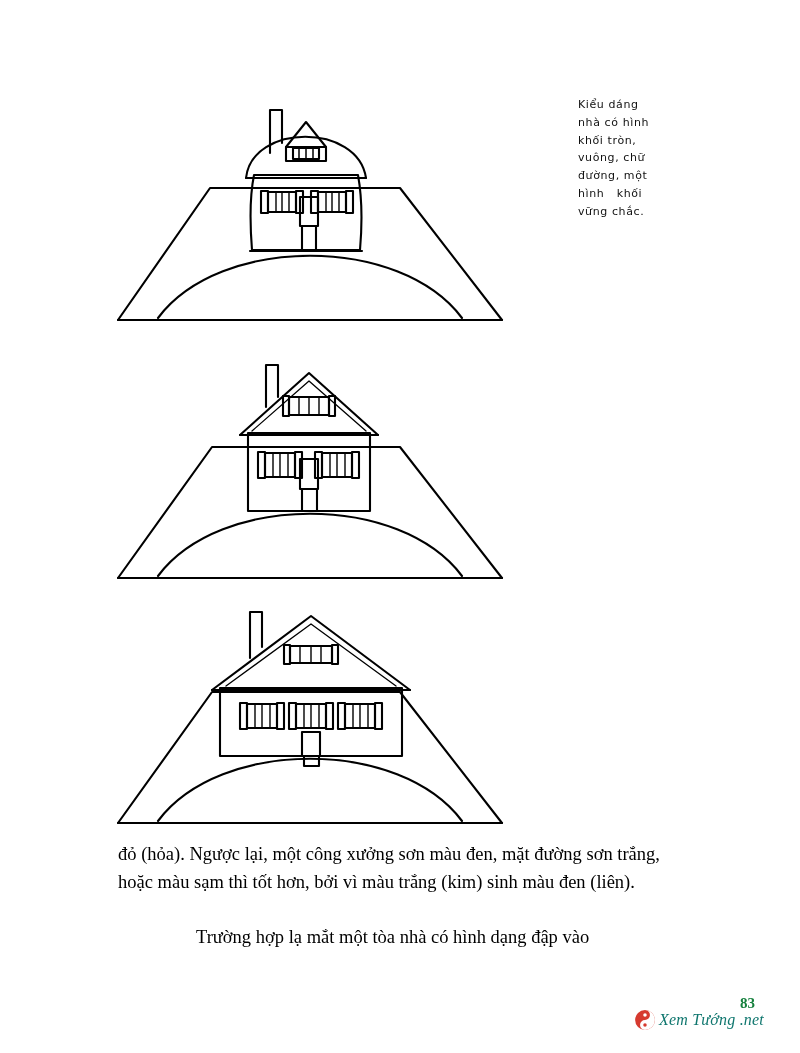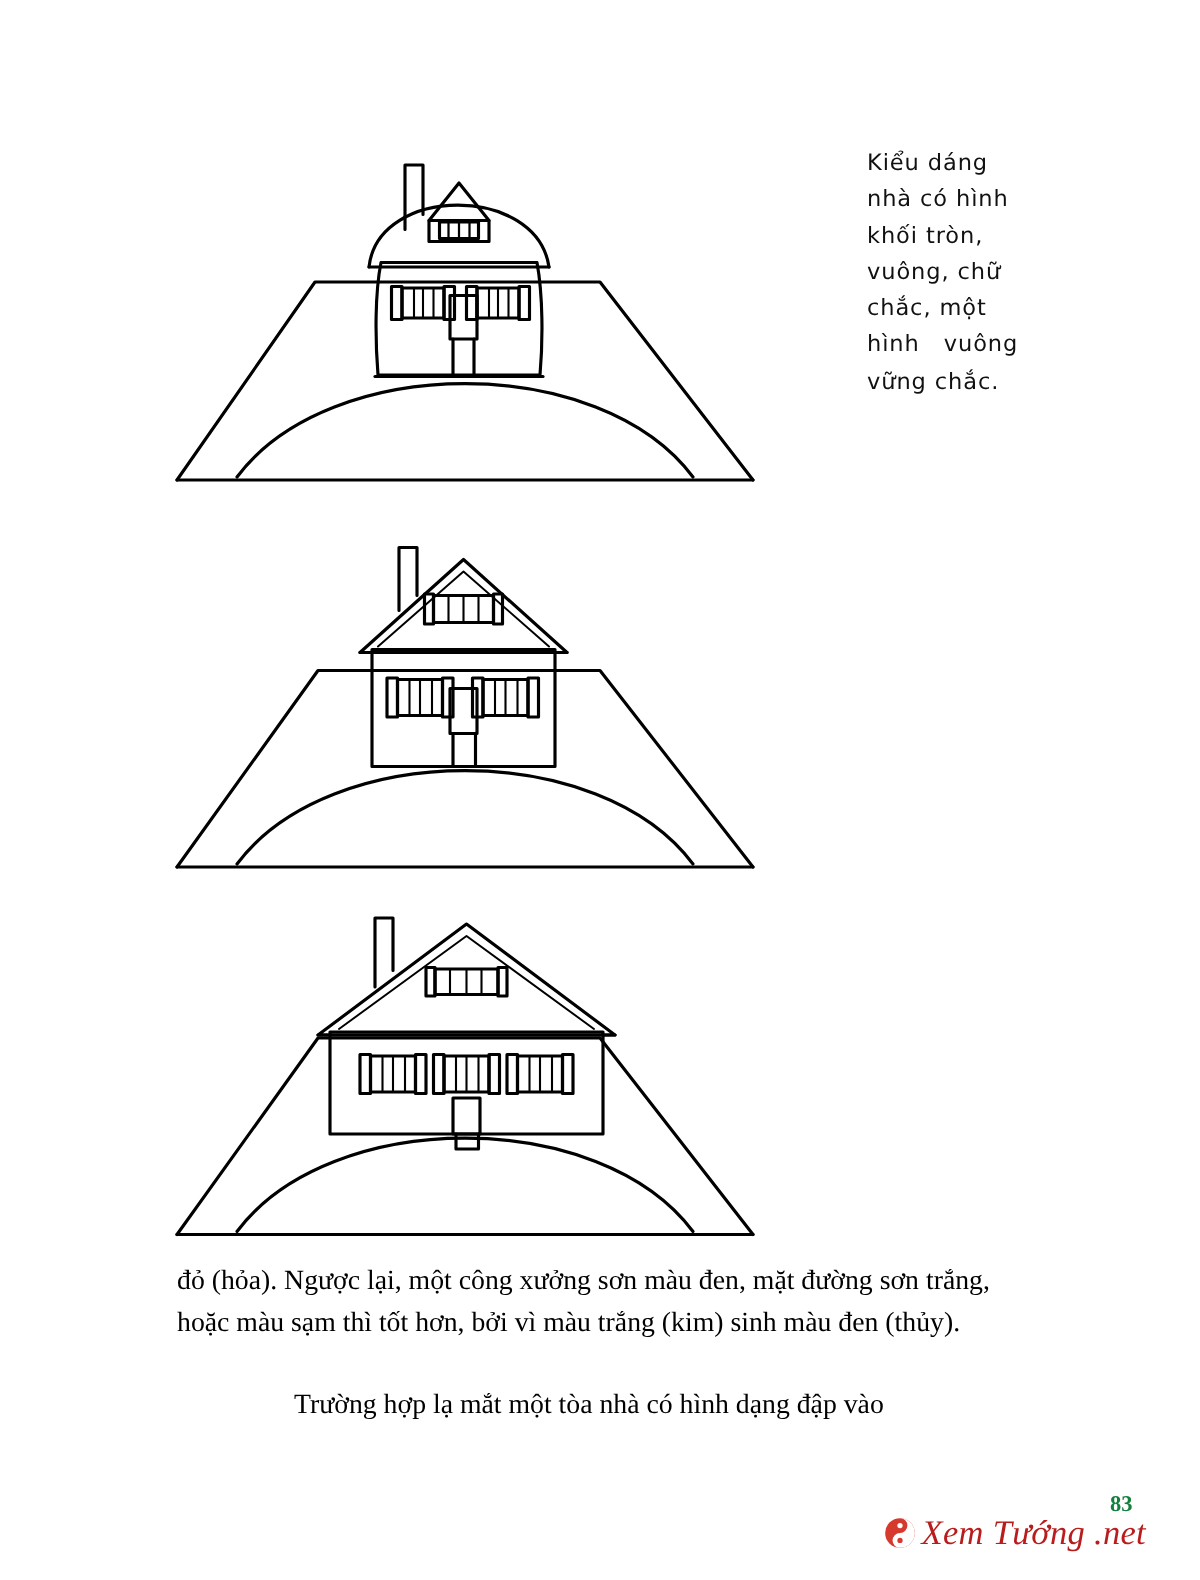--- a/index.html
+++ b/index.html
@@ -37,21 +37,21 @@
 
   .figure svg { display: block; width: 100%; height: 100%; }
 
   
   .side-caption {
     position: absolute;
     left: 578px;
     top: 96px;
     width: 150px;
     font-family: "DejaVu Sans", sans-serif;
-    font-size: 15px;
+    font-size: 11px;
     line-height: 1.62;
     letter-spacing: 0.6px;
     color: #111;
   }
   .side-caption .line {
     display: block;
     white-space: pre;
   }
 
   
@@ -86,22 +86,22 @@
     top: 1009px;
     display: flex;
     align-items: center;
     gap: 3px;
     color: #d63a2f;
   }
   .watermark .yy { display: block; }
   .watermark .wm-text {
     font-family: "Liberation Serif", serif;
     font-style: italic;
-    font-size: 23px;
-    color: #b91c1c;
+    font-size: 16px;
+    color: #0f766e;
     letter-spacing: 0.2px;
   }
 </style>
 </head>
 <body>
 
 <div class="page">
 
   <div class="figures">
 
@@ -220,27 +220,27 @@
       </svg>
     </div>
 
   </div>
 
   <div class="side-caption">
     <span class="line">Kiểu dáng</span>
     <span class="line">nhà có hình</span>
     <span class="line">khối tròn,</span>
     <span class="line">vuông, chữ</span>
-    <span class="line">chắc, một</span>
-    <span class="line">hình   vuông</span>
+    <span class="line">đường, một</span>
+    <span class="line">hình   khối</span>
     <span class="line">vững chắc.</span>
   </div>
 
   <div class="body-text">
-    <p class="para-1">đỏ (hỏa). Ngược lại, một công xưởng sơn màu đen, mặt đường sơn trắng, hoặc màu sạm thì tốt hơn, bởi vì màu trắng (kim) sinh màu đen (thủy).</p>
+    <p class="para-1">đỏ (hỏa). Ngược lại, một công xưởng sơn màu đen, mặt đường sơn trắng, hoặc màu sạm thì tốt hơn, bởi vì màu trắng (kim) sinh màu đen (liên).</p>
     <p class="para-2">Trường hợp lạ mắt một tòa nhà có hình dạng đập vào</p>
   </div>
 
   <div class="page-number">83</div>
 
   <div class="watermark">
     <svg class="yy" width="22" height="22" viewBox="0 0 40 40" xmlns="http://www.w3.org/2000/svg">
       <circle cx="20" cy="20" r="18" fill="#d63a2f"></circle>
       <path d="M20 2 a18 18 0 0 1 0 36 a9 9 0 0 1 0 -18 a9 9 0 0 0 0 -18 z" fill="#ffffff"></path>
       <circle cx="20" cy="11" r="3.2" fill="#ffffff"></circle>

